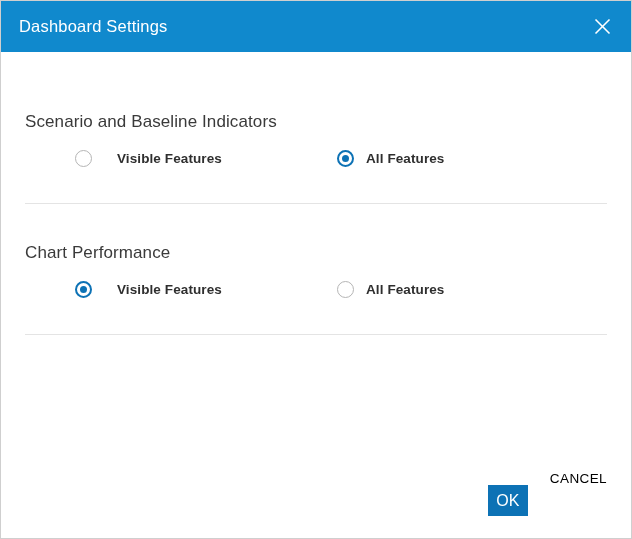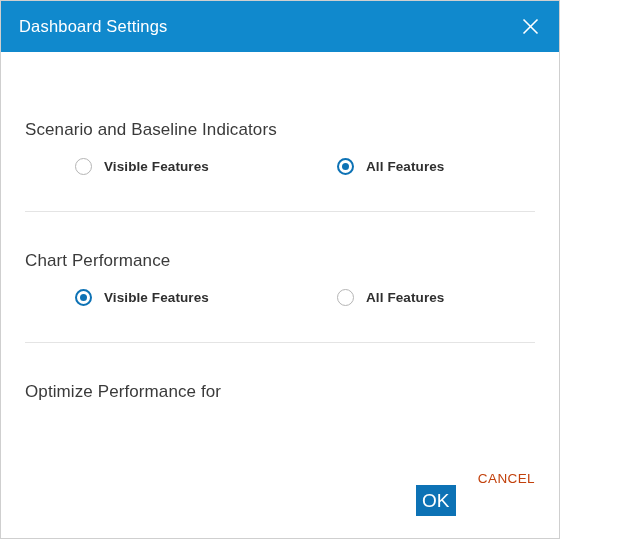--- a/index.html
+++ b/index.html
@@ -12,21 +12,21 @@
     background: #ffffff;
     font-family: "Liberation Sans", sans-serif;
     -webkit-font-smoothing: antialiased;
     overflow: hidden;
   }
 
   .dialog {
     position: absolute;
     left: 0;
     top: 0;
-    width: 560px;
+    width: 632px;
     height: 539px;
     box-sizing: border-box;
     border: 1px solid #cfcfcf;
     background: #ffffff;
     display: flex;
     flex-direction: column;
   }
 
   .titlebar {
     height: 51px;
@@ -50,21 +50,21 @@
     height: 26px;
     display: flex;
     align-items: center;
     justify-content: center;
     cursor: pointer;
   }
   .close-btn svg { display: block; }
 
   .body {
     flex: 1;
-    padding: 16px 24px;
+    padding: 8px 24px;
     box-sizing: border-box;
     position: relative;
   }
 
   .section {
     padding-top: 0;
   }
   .section-title {
     font-size: 17px;
     color: #3a3a3a;
@@ -76,21 +76,21 @@
     display: flex;
     align-items: center;
     margin-top: 18px;
     padding-left: 50px;
   }
   .radio-opt {
     display: flex;
     align-items: center;
     cursor: pointer;
   }
-  .radio-opt.first { width: 262px; }
+  .radio-opt.first { width: 262px; gap: 13px; }
   .radio {
     width: 17px;
     height: 17px;
     border-radius: 50%;
     border: 1px solid #b5b5b5;
     background: #ffffff;
     box-sizing: border-box;
     display: flex;
     align-items: center;
     justify-content: center;
@@ -170,33 +170,33 @@
   .footer {
     position: absolute;
     right: 24px;
     bottom: 22px;
     display: flex;
     align-items: center;
   }
   .ok-btn {
     background: #0d72b5;
     color: #ffffff;
-    font-size: 19px;
+    font-size: 16px;
     width: 40px;
     height: 31px;
     display: flex;
     align-items: center;
     justify-content: center;
     cursor: pointer;
     border: none;
     font-family: "Liberation Sans", sans-serif;
     margin-top: 45px;
   }
   .cancel-btn {
-    color: #c2410c;
+    color: #000000;
     font-size: 13.5px;
     margin-left: 22px;
     cursor: pointer;
     letter-spacing: 0.4px;
   }
 </style>
 </head>
 <body>
 
 <div class="dialog">
@@ -243,21 +243,20 @@
         <div class="radio-opt">
           <span class="radio"></span>
           <span class="radio-label">All Features</span>
         </div>
       </div>
     </div>
 
     <div class="divider" style="margin-top:36px;"></div>
 
     <div class="section" style="padding-top:39px;">
-      <div class="section-title">Optimize Performance for</div>
     </div>
 
     <div class="footer">
       <button class="ok-btn">OK</button>
       <span class="cancel-btn">CANCEL</span>
     </div>
 
   </div>
 </div>
 

